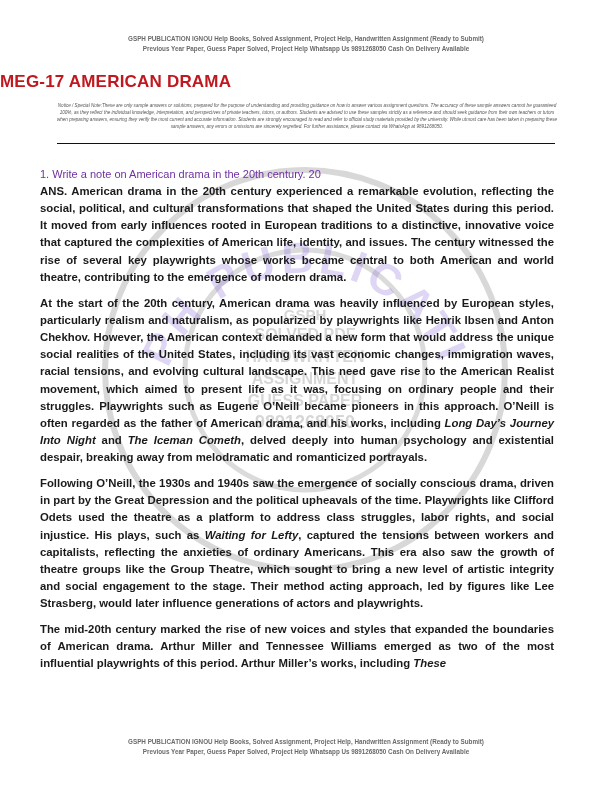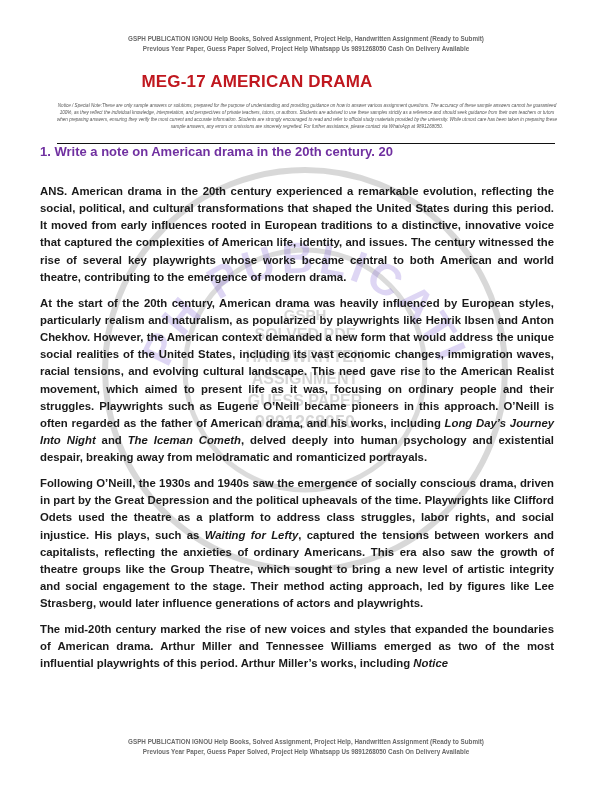--- a/index.html
+++ b/index.html
@@ -6,26 +6,26 @@
     body { width: 612px; height: 792px; position: relative; overflow: hidden; font-family: "Liberation Sans", sans-serif; }
     .page { position: absolute; left: 0; top: 0; width: 612px; height: 792px; background: #fff; }
 
     .watermark { position: absolute; left: 95px; top: 150px; width: 420px; height: 420px; pointer-events: none; }
     .watermark svg { width: 100%; height: 100%; }
 
     .hdr { position: absolute; left: 0; width: 612px; text-align: center; font-family: "Liberation Sans", sans-serif; font-size: 6.3px; font-weight: bold; color: #6a6a6a; line-height: 10px; }
     .hdr.top { top: 34px; }
     .hdr.bottom { top: 737px; }
 
-    .title { position: absolute; left: 0; top: 72px; width: 514px; text-align: center; font-family: "Liberation Sans", sans-serif; font-size: 17px; font-weight: bold; color: #c0181f; letter-spacing: 0.2px; }
+    .title { position: absolute; left: 0; top: 72px; width: 514px; font-family: "Liberation Sans", sans-serif; font-size: 17px; font-weight: bold; color: #c0181f; letter-spacing: 0.2px; }
 
     .notice { position: absolute; left: 54px; top: 102px; width: 506px; text-align: center; font-family: "Liberation Sans", sans-serif; font-style: italic; font-size: 4.6px; line-height: 7.1px; color: #555; }
     .rule { position: absolute; left: 57px; top: 143px; width: 498px; height: 0; border-top: 1.4px solid #111; }
 
-    .question { position: absolute; left: 40px; top: 144px; font-family: "Liberation Sans", sans-serif; font-weight: bold; font-size: 13px; color: #7030a0; }
+    .question { position: absolute; left: 40px; top: 168px; font-family: "Liberation Sans", sans-serif; font-weight: normal; font-size: 11px; color: #7030a0; }
 
     .body { position: absolute; left: 40px; top: 183px; width: 514px; font-family: "Liberation Sans", sans-serif; font-size: 11.35px; line-height: 17.15px; color: #1a1a1a; }
     .body p { margin: 0 0 8.8px 0; text-align: justify; font-weight: bold; }
     .body em { font-style: italic; }
   </style>
 </head>
 <body>
 
 <div class="page">
 
@@ -59,21 +59,21 @@
 
   <div class="notice">Notice / Special Note:These are only sample answers or solutions, prepared for the purpose of understanding and providing guidance on how to answer various assignment questions. The accuracy of these sample answers cannot be guaranteed 100%, as they reflect the individual knowledge, interpretation, and perspectives of private teachers, tutors, or authors. Students are advised to use these samples strictly as a reference and should seek guidance from their own teachers or tutors when preparing answers, ensuring they verify the most current and accurate information. Students are strongly encouraged to read and refer to official study materials provided by the university. While utmost care has been taken in preparing these sample answers, any errors or omissions are sincerely regretted. For further assistance, please contact via WhatsApp at 9891268050.</div>
   <div class="rule"></div>
 
   <div class="question" style="color: rgb(112, 48, 160);">1. Write a note on American drama in the 20th century. 20</div>
 
   <div class="body">
     <p>ANS. American drama in the 20th century experienced a remarkable evolution, reflecting the social, political, and cultural transformations that shaped the United States during this period. It moved from early influences rooted in European traditions to a distinctive, innovative voice that captured the complexities of American life, identity, and issues. The century witnessed the rise of several key playwrights whose works became central to both American and world theatre, contributing to the emergence of modern drama.</p>
     <p><span>At the start of the 20th century, American drama was heavily influenced by European styles, particularly realism and naturalism, as popularized by playwrights like Henrik Ibsen and Anton Chekhov. However, the American context demanded a new form that would address the unique social realities of the United States, including its vast economic changes, immigration waves, racial tensions, and evolving cultural landscape. This need gave rise to the American Realist movement, which aimed to present life as it was, focusing on ordinary people and their struggles. Playwrights such as Eugene O’Neill became pioneers in this approach. O’Neill is often regarded as the father of American drama, and his works, including </span><em>Long Day’s Journey Into Night</em><span> and </span><em>The Iceman Cometh</em><span>, delved deeply into human psychology and existential despair, breaking away from melodramatic and romanticized portrayals.</span></p>
     <p><span>Following O’Neill, the 1930s and 1940s saw the emergence of socially conscious drama, driven in part by the Great Depression and the political upheavals of the time. Playwrights like Clifford Odets used the theatre as a platform to address class struggles, labor rights, and social injustice. His plays, such as </span><em>Waiting for Lefty</em><span>, captured the tensions between workers and capitalists, reflecting the anxieties of ordinary Americans. This era also saw the growth of theatre groups like the Group Theatre, which sought to bring a new level of artistic integrity and social engagement to the stage. Their method acting approach, led by figures like Lee Strasberg, would later influence generations of actors and playwrights.</span></p>
-    <p><span>The mid-20th century marked the rise of new voices and styles that expanded the boundaries of American drama. Arthur Miller and Tennessee Williams emerged as two of the most influential playwrights of this period. Arthur Miller’s works, including </span><em>Notice</em></p>
+    <p><span>The mid-20th century marked the rise of new voices and styles that expanded the boundaries of American drama. Arthur Miller and Tennessee Williams emerged as two of the most influential playwrights of this period. Arthur Miller’s works, including </span><em>These</em></p>
   </div>
 
   <div class="hdr bottom">
     <div>GSPH PUBLICATION IGNOU Help Books, Solved Assignment, Project Help, Handwritten Assignment (Ready to Submit)</div>
     <div>Previous Year Paper, Guess Paper Solved, Project Help Whatsapp Us 9891268050 Cash On Delivery Available</div>
   </div>
 
 </div>
 
 </body></html>

